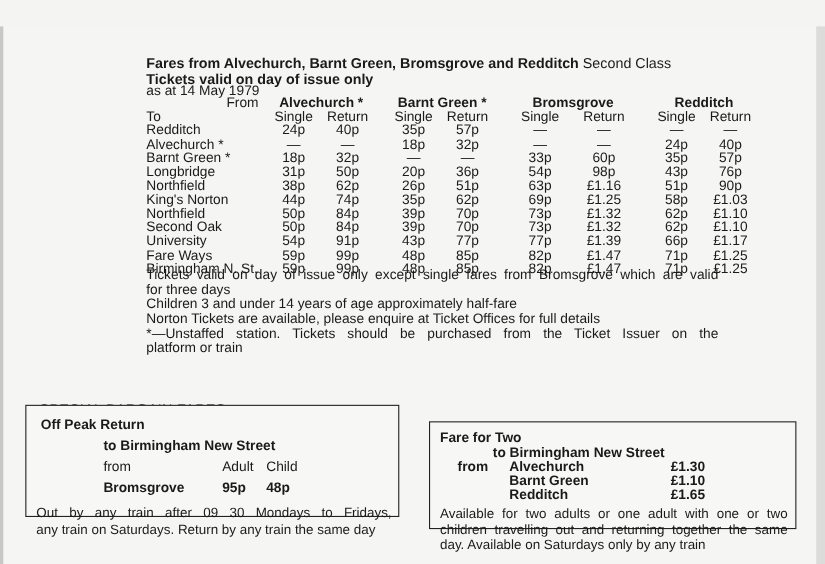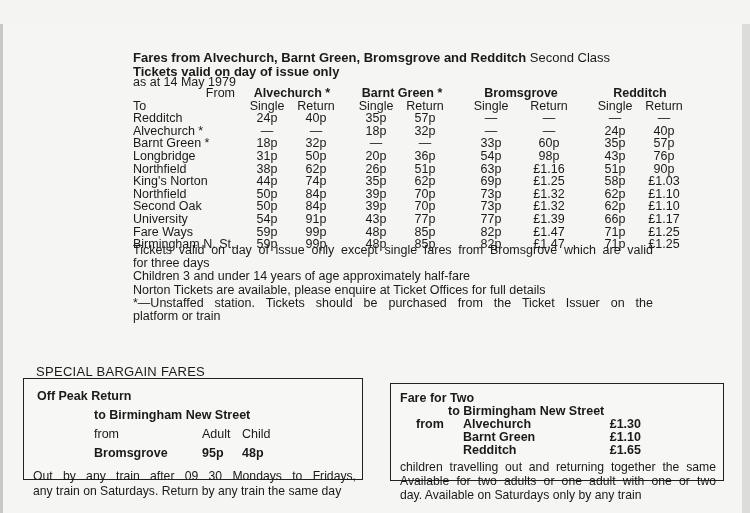--- a/index.html
+++ b/index.html
@@ -34,21 +34,21 @@
   .c5 { width: 56px; } .c6 { width: 60px; }
   .c7 { width: 48px; } .c8 { width: 50px; }
   .gap { width: 12px; }
 
   .notes { position: absolute; left: 133px; top: 220px; font-size: 12.5px; line-height: 13.2px; width: 520px; }
   .notes .justify { text-align: justify; text-align-last: justify; }
 
   .special-title { position: absolute; left: 36px; top: 340px; font-size: 13px; font-weight: normal; letter-spacing: 0.3px; }
 
   .box { position: absolute; border: 1.5px solid #222; background: #f7f7f5; }
-  .box-left { left: 23px; top: 354px; width: 338px; height: 100px; }
+  .box-left { left: 23px; top: 344px; width: 338px; height: 100px; }
   .box-right { left: 390px; top: 359px; width: 332px; height: 96px; }
 
   .bl-title { position: absolute; left: 13px; top: 10px; font-weight: bold; font-size: 12.5px; }
   .bl-dest { position: absolute; left: 70px; top: 29px; font-weight: bold; font-size: 12.5px; }
   .bl-hdr-from { position: absolute; left: 70px; top: 48px; font-size: 12.5px; }
   .bl-hdr-adult { position: absolute; left: 178px; top: 48px; font-size: 12.5px; }
   .bl-hdr-child { position: absolute; left: 218px; top: 48px; font-size: 12.5px; }
   .bl-stn { position: absolute; left: 70px; top: 67px; font-size: 12.5px; font-weight: bold; }
   .bl-adult { position: absolute; left: 178px; top: 67px; font-size: 12.5px; font-weight: bold; }
   .bl-child { position: absolute; left: 218px; top: 67px; font-size: 12.5px; font-weight: bold; }
@@ -298,18 +298,18 @@
     </div>
     <div class="br-row" style="top:46px;">
       <span>Barnt Green</span>
       <span class="price">£1.10</span>
     </div>
     <div class="br-row" style="top:59px;">
       <span>Redditch</span>
       <span class="price">£1.65</span>
     </div>
     <div class="br-note">
+      <div class="justify">Available for two adults or one adult with one or two</div>
       <div class="justify">children travelling out and returning together the same</div>
-      <div class="justify">Available for two adults or one adult with one or two</div>
       <div>day. Available on Saturdays only by any train</div>
     </div>
   </div>
 </div>
 
 </body></html>

